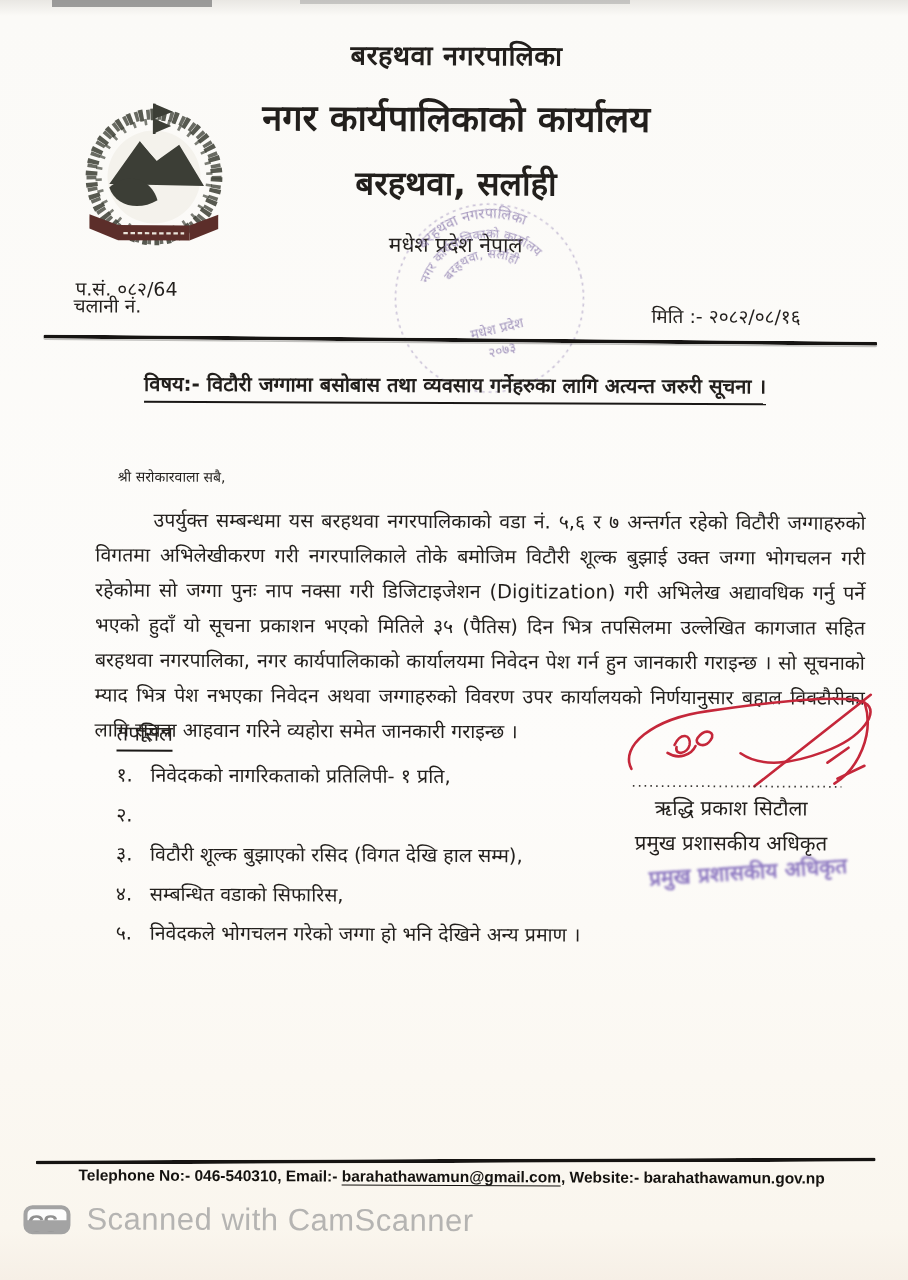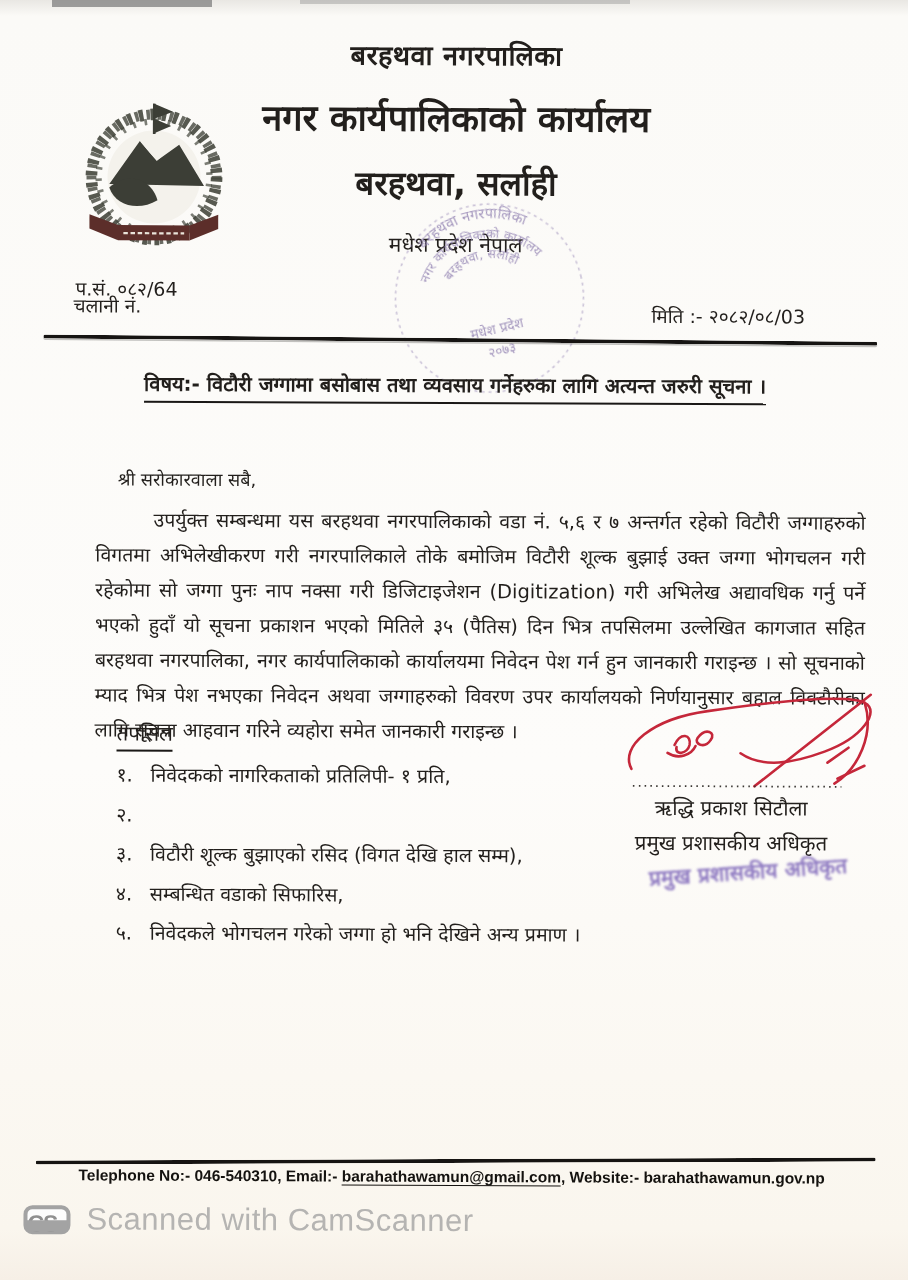--- a/index.html
+++ b/index.html
@@ -39,21 +39,21 @@
   .meta.chalani { left:72px;  top:294px; }
   .meta.date    { left:650px; top:302px; }
 
   .rule { position:absolute; border-top:4px solid #161412; border-radius:2px; }
   .rule.top    { left:42px; top:338px;  width:834px; transform:rotate(.25deg); box-shadow:0 1.5px 0 rgba(20,18,16,.25); }
   .rule.bottom { left:38px; top:1159px; width:840px; transform:rotate(-.45deg); }
 
   .subject { top:371px; font-size:20px; font-weight:bold; }
   .subject span { display:inline-block; border-bottom:2.2px solid #1a1816; padding-bottom:4px; }
 
-  .salutation { position:absolute; left:117px; top:468px; font-size:18px; }
+  .salutation { position:absolute; left:117px; top:468px; font-size:14px; }
 
   .body-par {
     position:absolute; left:95px; top:504px; width:770px;
     font-size:19.5px; line-height:35px; text-align:justify; text-indent:58px;
   }
 
   .tapsil { position:absolute; left:117px; top:720px; font-size:20.5px; font-weight:normal; }
   .tapsil span { display:inline-block; border-bottom:2.2px solid #1a1816; padding-bottom:3px; }
 
   .doc-list { position:absolute; left:117px; top:762px; width:480px; }
@@ -130,21 +130,21 @@
         <text font-size="14.5"><textPath href="#arcA" startOffset="50%" text-anchor="middle">बरहथवा नगरपालिका</textPath></text>
         <text font-size="12.5"><textPath href="#arcB" startOffset="50%" text-anchor="middle">नगर कार्यपालिकाको कार्यालय</textPath></text>
         <text font-size="12.5"><textPath href="#arcC" startOffset="50%" text-anchor="middle">बरहथवा, सर्लाही</textPath></text>
         <text x="100" y="136" font-size="13.5" text-anchor="middle">मधेश प्रदेश</text>
         <text x="100" y="158" font-size="13.5" text-anchor="middle">२०७३</text>
       </g>
     </svg>
 
     <div class="meta refno">प.सं. ०८२/64</div>
     <div class="meta chalani">चलानी नं.</div>
-    <div class="meta date">मिति :- २०८२/०८/03</div>
+    <div class="meta date">मिति :- २०८२/०८/१६</div>
 
     <div class="rule top"></div>
 
     <div class="center subject">
       <span>विषय:- विटौरी जग्गामा बसोबास तथा व्यवसाय गर्नेहरुका लागि अत्यन्त जरुरी सूचना ।</span>
     </div>
 
     <div class="salutation">श्री सरोकारवाला सबै,</div>
     <div class="body-par">उपर्युक्त सम्बन्धमा यस बरहथवा नगरपालिकाको वडा नं. ५,६ र ७ अन्तर्गत रहेको विटौरी जग्गाहरुको विगतमा अभिलेखीकरण गरी नगरपालिकाले तोके बमोजिम विटौरी शूल्क बुझाई उक्त जग्गा भोगचलन गरी रहेकोमा सो जग्गा पुनः नाप नक्सा गरी डिजिटाइजेशन (Digitization) गरी अभिलेख अद्यावधिक गर्नु पर्ने भएको हुदाँ यो सूचना प्रकाशन भएको मितिले ३५ (पैतिस) दिन भित्र तपसिलमा उल्लेखित कागजात सहित बरहथवा नगरपालिका, नगर कार्यपालिकाको कार्यालयमा निवेदन पेश गर्न हुन जानकारी गराइन्छ । सो सूचनाको म्याद भित्र पेश नभएका निवेदन अथवा जग्गाहरुको विवरण उपर कार्यालयको निर्णयानुसार बहाल विक्टौरीका लागि सूचना आहवान गरिने व्यहोरा समेत जानकारी गराइन्छ ।</div>
 

